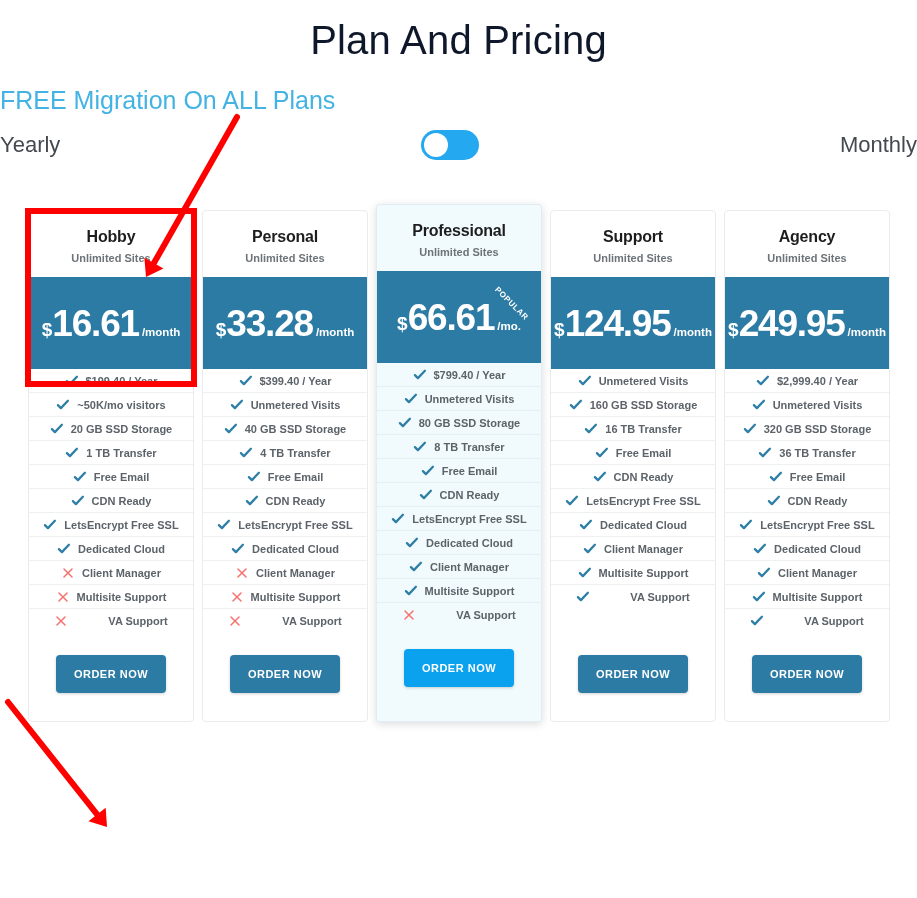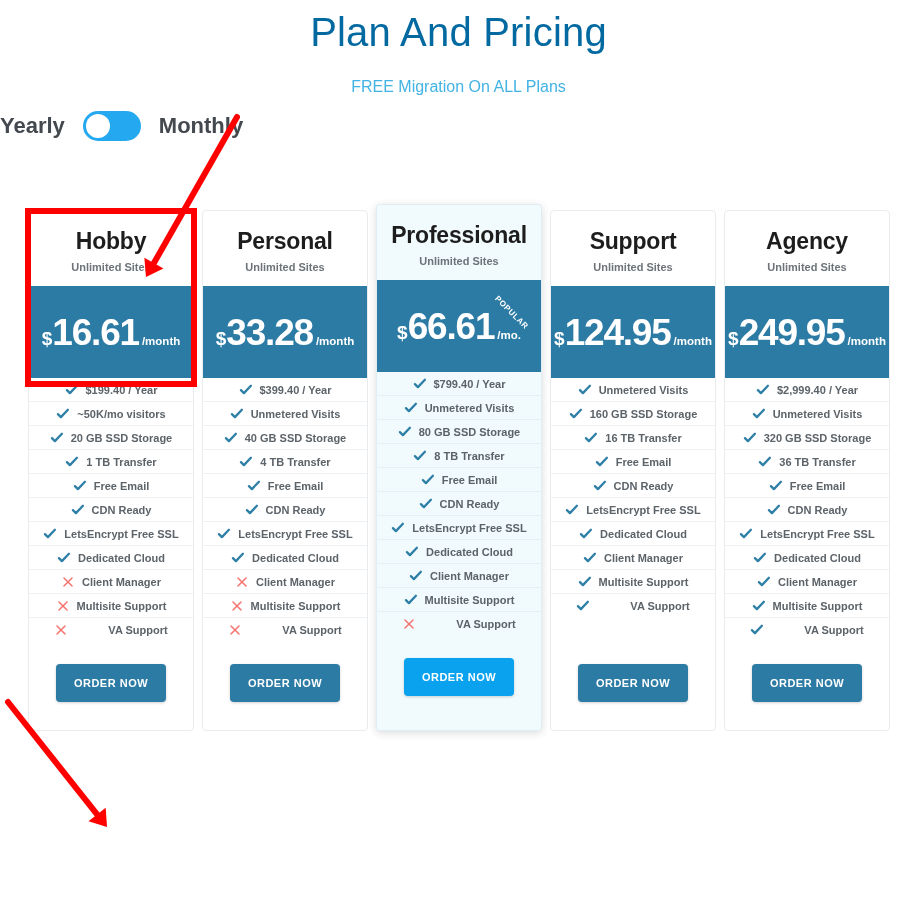--- a/index.html
+++ b/index.html
@@ -9,49 +9,48 @@
     font-family: "Liberation Sans", sans-serif;
     overflow: hidden;
   }
   #page { position: relative; width: 917px; height: 898px; }
 
   
   .page-title {
     text-align: center;
     font-size: 40px;
     font-weight: 400;
-    color: #0369a1;
+    color: #0f172a;
     letter-spacing: .2px;
-    padding-top: 8px;
+    padding-top: 16px;
     line-height: 48px;
   }
   .page-subtitle {
     margin: 10px auto 0;
     width: 600px;
     text-align: center;
     font-size: 14.5px;
     line-height: 22px;
     color: #4a4a4a;
   }
   .migration-note {
     margin-top: 22px;
-    text-align: center;
-    font-size: 16px;
+    text-align: left;
+    font-size: 25px;
     color: #43b3e3;
     font-weight: 400;
   }
 
   
   .billing-toggle-row {
     margin-top: 15px;
     display: flex;
     align-items: center;
-    justify-content: flex-start;
+    justify-content: space-between;
     gap: 18px;
-    font-weight: bold;
   }
   .billing-label {
     font-size: 22px;
     color: #43494f;
   }
   .toggle-switch {
     width: 58px; height: 30px;
     border-radius: 15px;
     background: #24a8f0;
     position: relative;
@@ -87,21 +86,21 @@
     background: #f1fafd;
     border-color: #dfeef4;
     margin-top: -6px;
     padding-bottom: 6px;
     box-shadow: 0 2px 9px rgba(0,0,0,.14);
     border-radius: 3px;
   }
 
   .card-head { padding: 17px 6px 13px; text-align: center; }
   .plan-name {
-    font-size: 23px; font-weight: 700; color: #1d1d1d;
+    font-size: 16px; font-weight: 700; color: #1d1d1d;
     letter-spacing: -.2px;
   }
   .plan-sub {
     margin-top: 6px;
     font-size: 11px; color: #6d7378; font-weight: 600;
   }
 
   .price-band {
     background: #2c7ba4;
     height: 92px;

